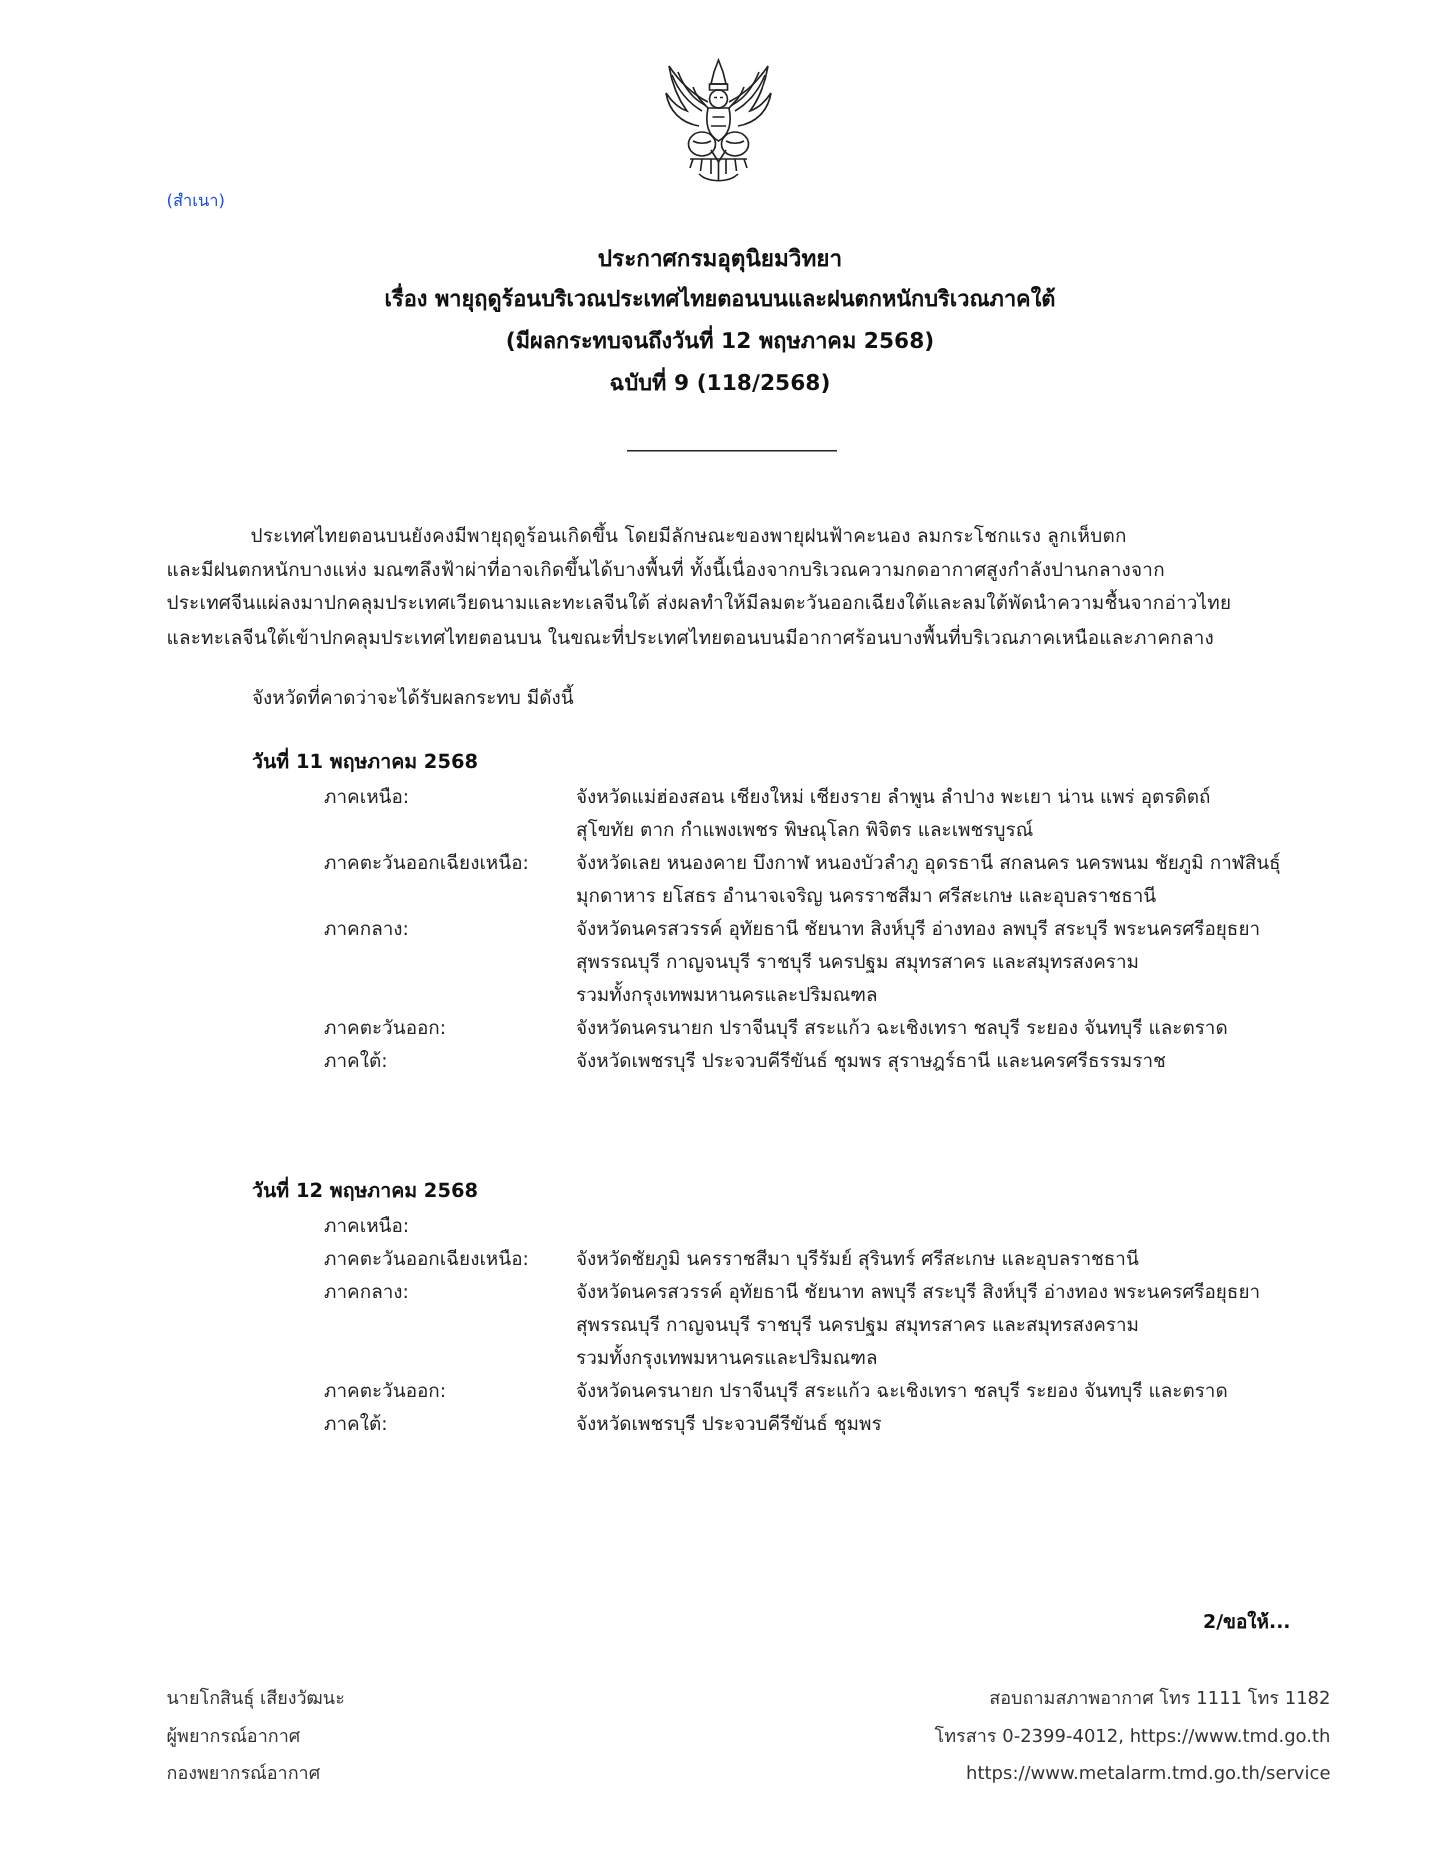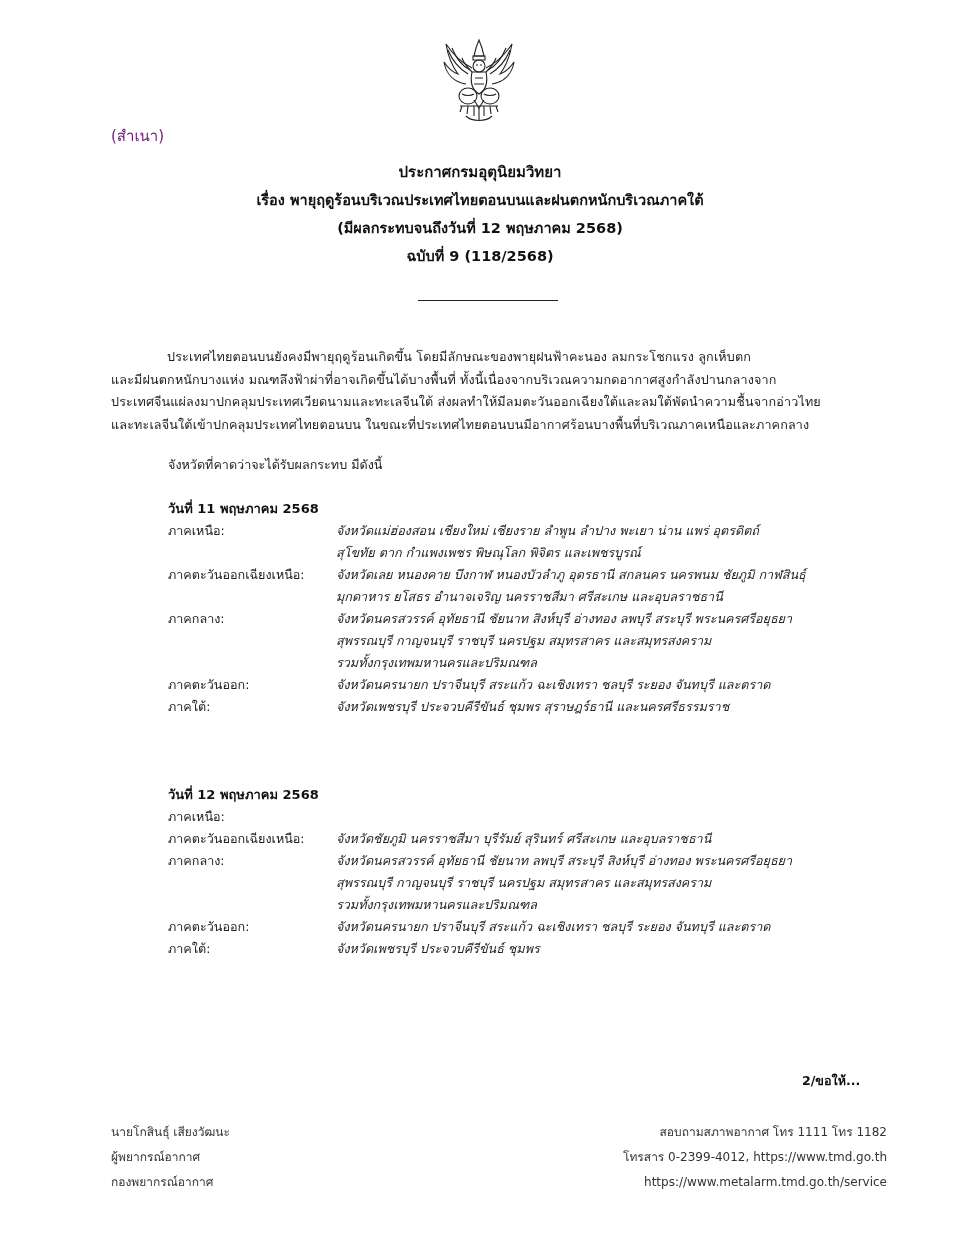--- a/index.html
+++ b/index.html
@@ -25,22 +25,22 @@
       position: absolute;
       left: 438px;
       top: 38px;
       width: 82px;
       height: 86px;
     }
     .copy-mark {
       position: absolute;
       left: 111px;
       top: 124px;
-      font-size: 15px;
-      color: #701a75;
+      font-size: 11px;
+      color: #1d4ed8;
     }
     .header-block {
       position: absolute;
       left: 0;
       top: 158px;
       width: 960px;
       text-align: center;
     }
     .header-block .line {
       font-weight: bold;
@@ -99,28 +99,28 @@
     .region-row {
       display: flex;
       font-size: 12.6px;
       line-height: 22px;
       color: #222;
     }
     .region-label {
       width: 168px;
       flex: none;
       white-space: nowrap;
+      margin-left: 48px;
     }
     .region-value {
       flex: 1;
     }
     .region-value .vl {
       display: block;
       white-space: nowrap;
-      font-style: italic;
     }
     .page-next {
       position: absolute;
       left: 802px;
       top: 1071px;
       font-size: 12.6px;
       font-weight: bold;
       color: #111;
     }
     .signature {

